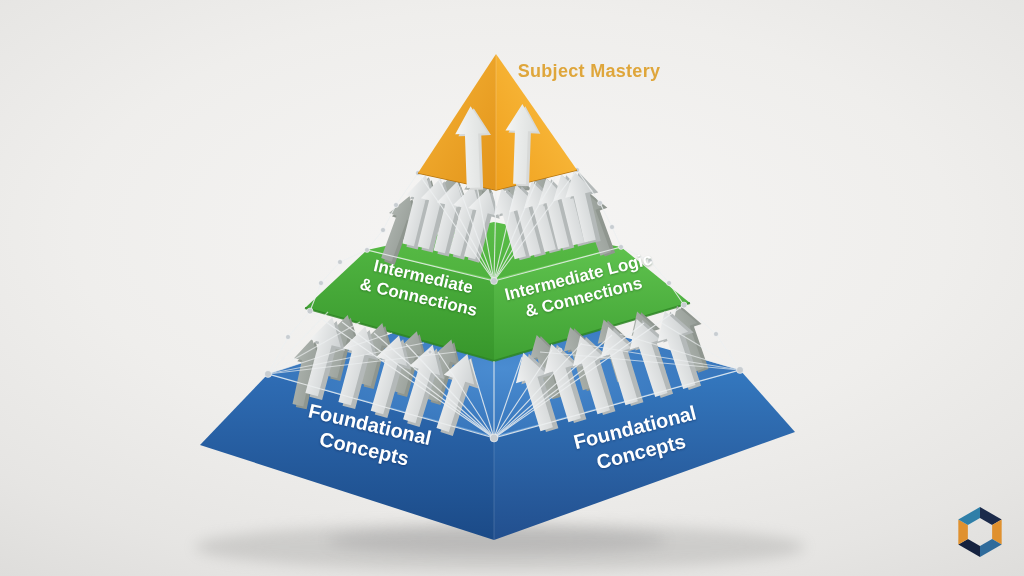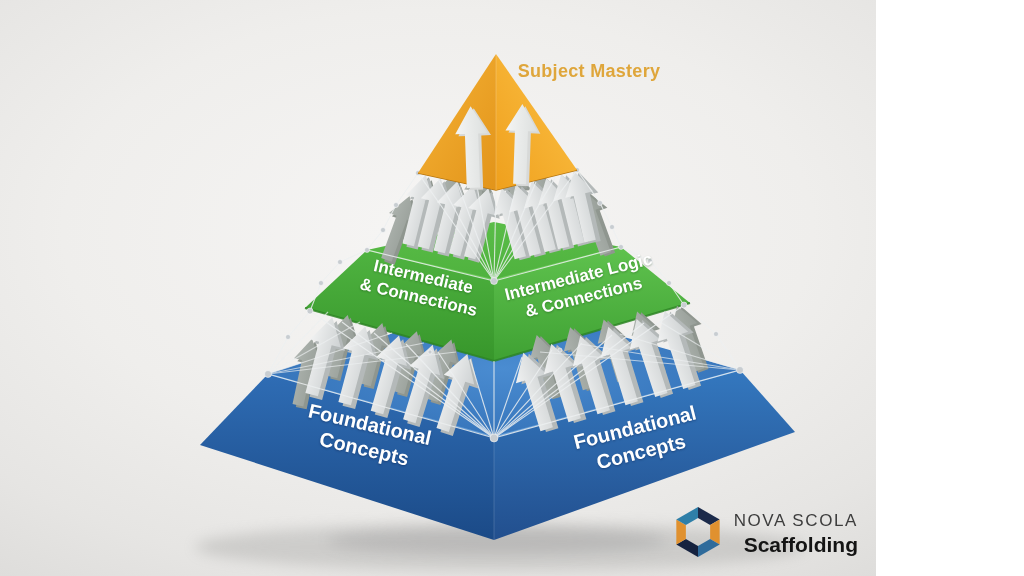--- a/index.html
+++ b/index.html
@@ -1,18 +1,18 @@
 <!DOCTYPE html>
 <html><head>
 <meta charset="utf-8">
 <style>
   html,body{margin:0;padding:0;}
   body{width:1024px;height:576px;overflow:hidden;font-family:"Liberation Sans",sans-serif;}
   .scene{
-    position:relative;width:876px;height:576px;overflow:hidden;cursor:default;
+    position:relative;width:1024px;height:576px;overflow:hidden;cursor:default;
     background:radial-gradient(95% 85% at 50% 40%, #f6f5f4 0%, #efeeec 45%, #e6e5e3 72%, #d8d7d5 100%);
   }
   .scene svg.diagram{position:absolute;left:0;top:0;}
   .label{position:absolute;font-weight:bold;text-align:center;user-select:none;}
   .label .ln{display:block;}
   .top-label{left:500px;top:60px;width:178px;font-size:18px;line-height:22px;letter-spacing:.3px;}
   .mid-left-label{left:340px;top:266px;width:162px;font-size:17px;line-height:21px;
     transform:rotate(13deg);color:#fff;text-shadow:0 1px 2px rgba(0,45,0,.30);}
   .mid-right-label{left:496px;top:266px;width:170px;font-size:17px;line-height:21px;
     transform:rotate(-14deg);color:#fff;text-shadow:0 1px 2px rgba(0,45,0,.30);}
@@ -396,19 +396,15 @@
 
   <div class="logo">
     <svg width="52" height="58" viewBox="0 0 54 60">
       <polygon points="27,3 49.5,16 39.6,21.75 27,14.5" fill="#1B2A4A"></polygon>
       <polygon points="49.5,16 49.5,42 39.6,36.25 39.6,21.75" fill="#E0912F"></polygon>
       <polygon points="49.5,42 27,55 27,43.5 39.6,36.25" fill="#2F6B9B"></polygon>
       <polygon points="27,55 4.5,42 14.4,36.25 27,43.5" fill="#15223F"></polygon>
       <polygon points="4.5,42 4.5,16 14.4,21.75 14.4,36.25" fill="#E0912F"></polygon>
       <polygon points="4.5,16 27,3 27,14.5 14.4,21.75" fill="#2F7FA8"></polygon>
     </svg>
-    <div class="logo-text">
-      <span class="logo-brand">NOVA SCOLA</span>
-      <span class="logo-product">Scaffolding</span>
-    </div>
   </div>
 
 </div>
 
 </body></html>

